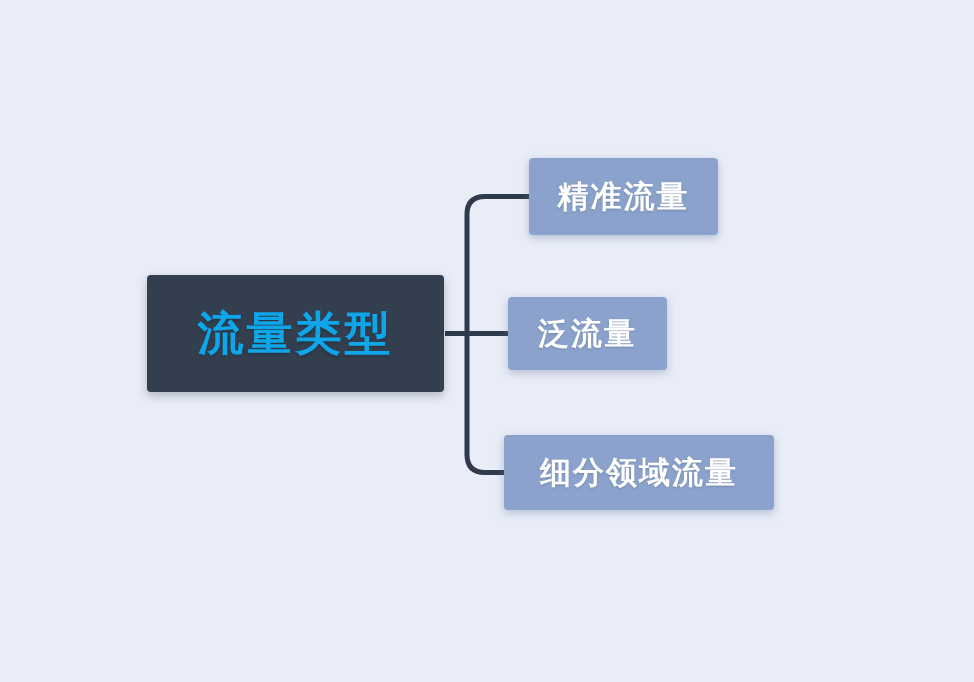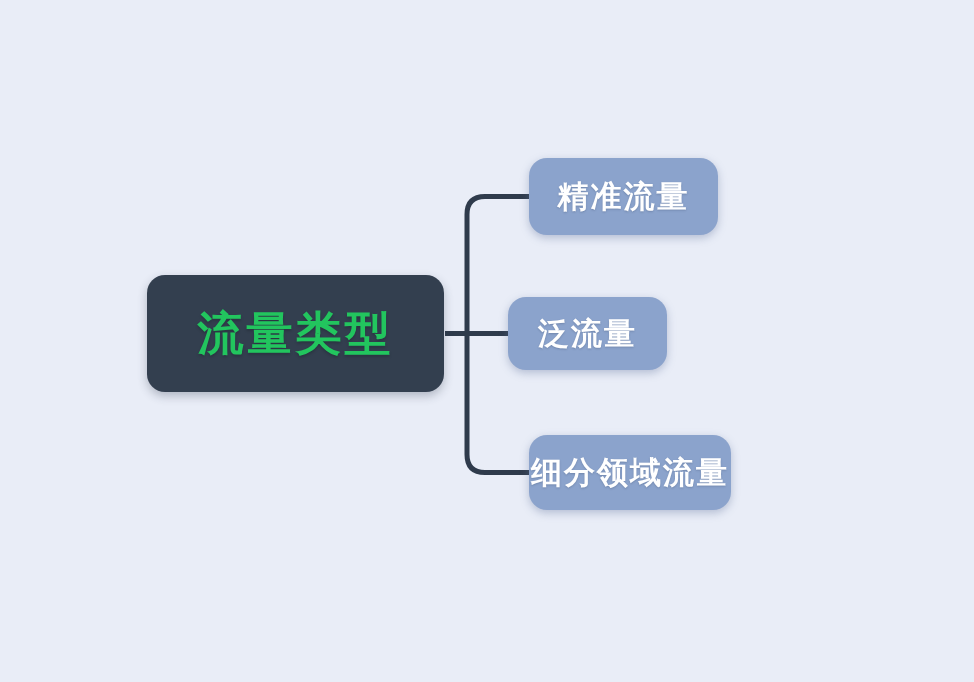--- a/index.html
+++ b/index.html
@@ -22,33 +22,33 @@
     width: 974px;
     height: 682px;
     pointer-events: none;
   }
   .node {
     position: absolute;
     display: flex;
     align-items: center;
     justify-content: center;
     box-sizing: border-box;
-    border-radius: 18px;
+    border-radius: 4px;
     cursor: default;
   }
   .node-root {
     left: 147px;
     top: 275px;
     width: 297px;
     height: 117px;
     background: #333f4f;
     box-shadow: 0 4px 10px rgba(45, 55, 75, 0.30);
   }
   .node-root .label {
-    color: #22c55e;
+    color: #0ea5e9;
     font-size: 46px;
     font-weight: 800;
     letter-spacing: 3px;
     text-shadow: 0 2px 3px rgba(0,0,0,0.18);
     white-space: nowrap;
   }
   .node-child {
     background: #8ba3cc;
     box-shadow: 0 3px 8px rgba(100, 118, 158, 0.40);
   }
@@ -66,23 +66,23 @@
     width: 189px;
     height: 77px;
   }
   .node-child-2 {
     left: 508px;
     top: 297px;
     width: 159px;
     height: 73px;
   }
   .node-child-3 {
-    left: 529px;
+    left: 504px;
     top: 435px;
-    width: 202px;
+    width: 270px;
     height: 75px;
     justify-content: center;
   }
 </style>
 </head>
 <body>
 
 <div class="canvas">
 
   <svg class="connectors" viewBox="0 0 974 682" xmlns="http://www.w3.org/2000/svg">

